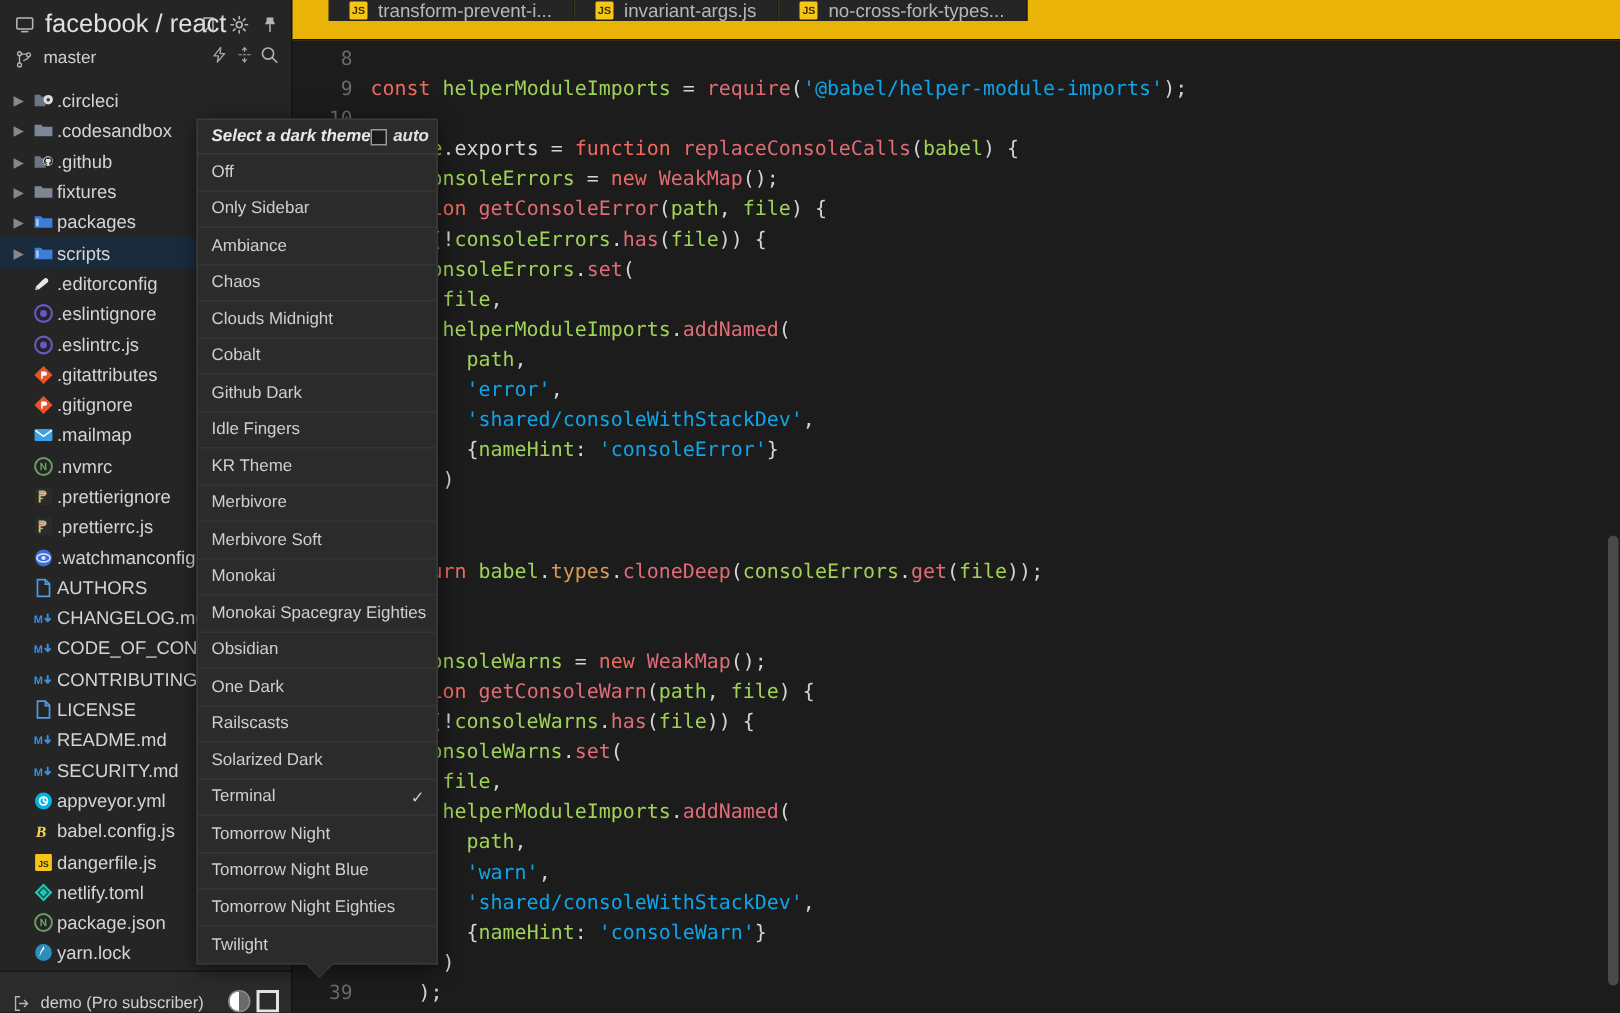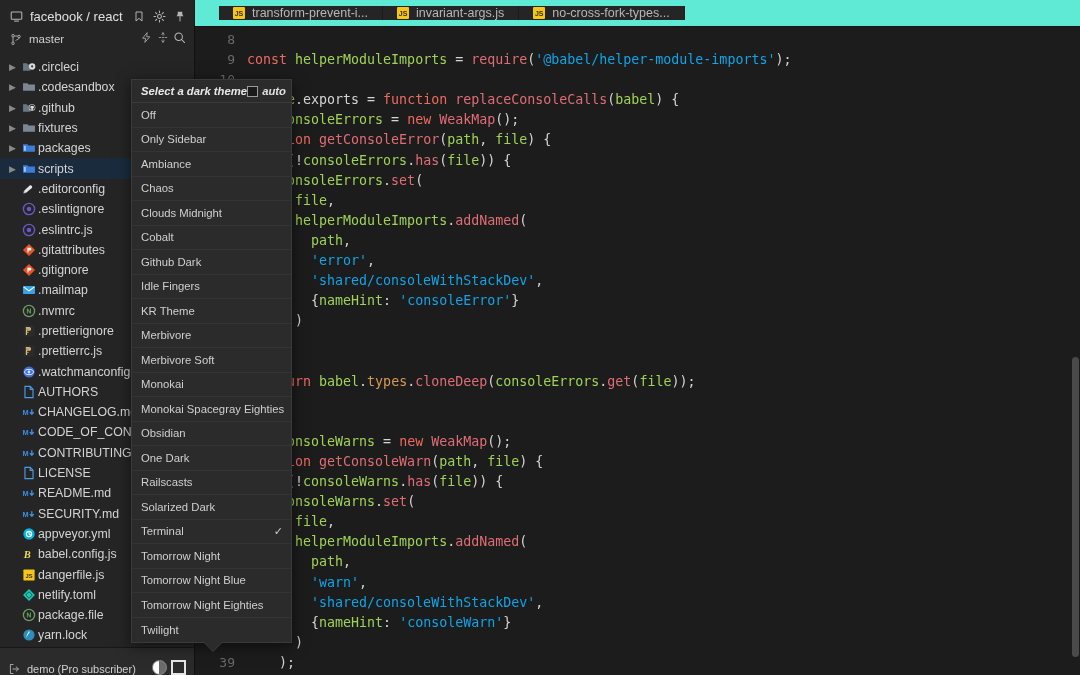--- a/index.html
+++ b/index.html
@@ -19,21 +19,21 @@
     position: relative;
     border-right: 1px solid #111;
   }
   .repo-head { padding: 6px 8px 4px 10px; }
   .repo-row {
     display: flex; align-items: center; height: 20px;
     color: #d8d8d8; font-size: 12.5px;
   }
   .repo-row .left { display:flex; align-items:center; gap:7px; flex:1; min-width:0;}
   .repo-row .right { display:flex; align-items:center; gap:8px; }
-  .repo-name { font-size: 13px; color: #e0e0e0; white-space:nowrap; }
+  .repo-name { font-size: 17px; color: #e0e0e0; white-space:nowrap; }
   .branch-row { display:flex; align-items:center; height: 20px; margin-top:3px;gap:28px;}
   .branch-row .left { display:flex; align-items:center; gap:7px; flex:1; }
   .branch-name { font-size: 11.5px; color: #d0d0d0; }
   .ic { display:inline-block; line-height:0; opacity:.85;}
   .ic svg { display:block; }
 
   .tree { flex: 1; overflow: hidden; padding-top: 4px; }
   .tree-row {
     display:flex; align-items:center; height: 20.3px;
     padding-left: 6px; font-size: 12.3px; color: #d4d4d4;
@@ -57,21 +57,21 @@
     background: linear-gradient(90deg,#fff 0 50%, #6b6b6b 50% 100%);
     border:1px solid #8a8a8a;
   }
   .sq-icon {
     width:15px;height:15px;border:2px solid #e4e4e4;background:#2b2b2b;
   }
 
   
   .main { flex:1; display:flex; flex-direction:column; min-width:0; background:#1c1c1c; }
   .tabbar {
-    height: 27px; background: #5eead4; display:flex; align-items:center;
+    height: 27px; background: #eab308; display:flex; align-items:flex-start;
     border-bottom: 1px solid #141414; position:relative;
   }
   .tabbar .hatch {
     width: 24px; background:
       repeating-linear-gradient(135deg,#2f2f2f 0 2px,#252526 2px 5px);
   }
   .tab {
     display:flex; align-items:center; gap:7px;
     padding: 0 14px; font-size:12.5px; color:#b7b7b7;
     border-right:1px solid #1a1a1a; white-space:nowrap;
@@ -507,21 +507,21 @@
           <span class="flabel">netlify.toml</span>
         </div>
         <div class="tree-row">
           <span class="chev blank">▶</span>
           <span class="ficon">
             <svg width="14" height="14" viewBox="0 0 16 16">
               <circle cx="8" cy="8" r="6.4" fill="none" stroke="#68a063" stroke-width="1.5"></circle>
               <path d="M5.6 5.2h1.1l2.4 3.7V5.2h1.1v5.6H9.1L6.7 7.1v3.7H5.6z" fill="#68a063"></path>
             </svg>
           </span>
-          <span class="flabel">package.file</span>
+          <span class="flabel">package.json</span>
         </div>
         <div class="tree-row">
           <span class="chev blank">▶</span>
           <span class="ficon">
             <svg width="14" height="14" viewBox="0 0 16 16">
               <circle cx="8" cy="8" r="6.4" fill="#2c8ebb"></circle>
               <path d="M5 11.2c1.1-3 2.2-4.4 3.3-5.6.6-.6.3-1.8-.3-2.3-.4.7-.9 1.4-1 2.4-.6.4-1.1 1.2-1.3 2-.4.9-.7 2.3-.7 3.5z" fill="#fff"></path>
             </svg>
           </span>
           <span class="flabel">yarn.lock</span>

